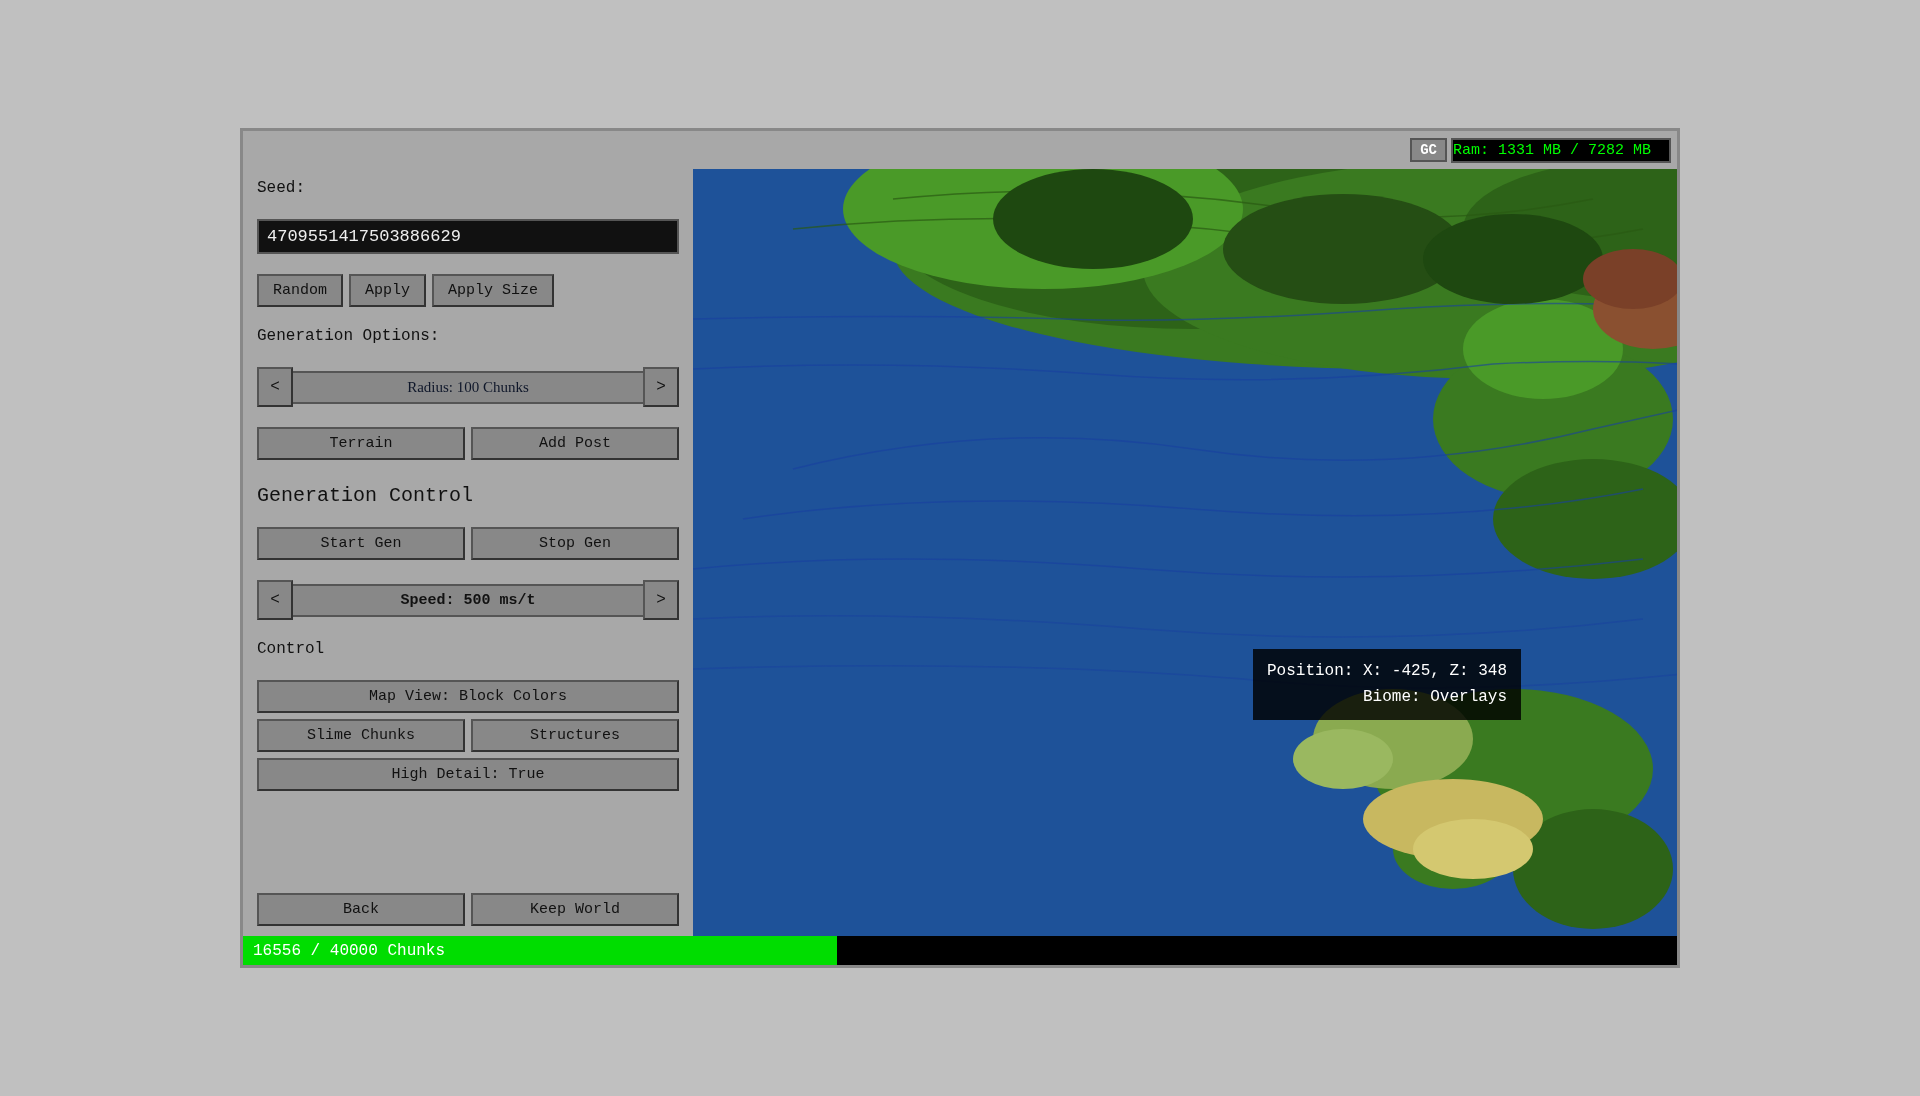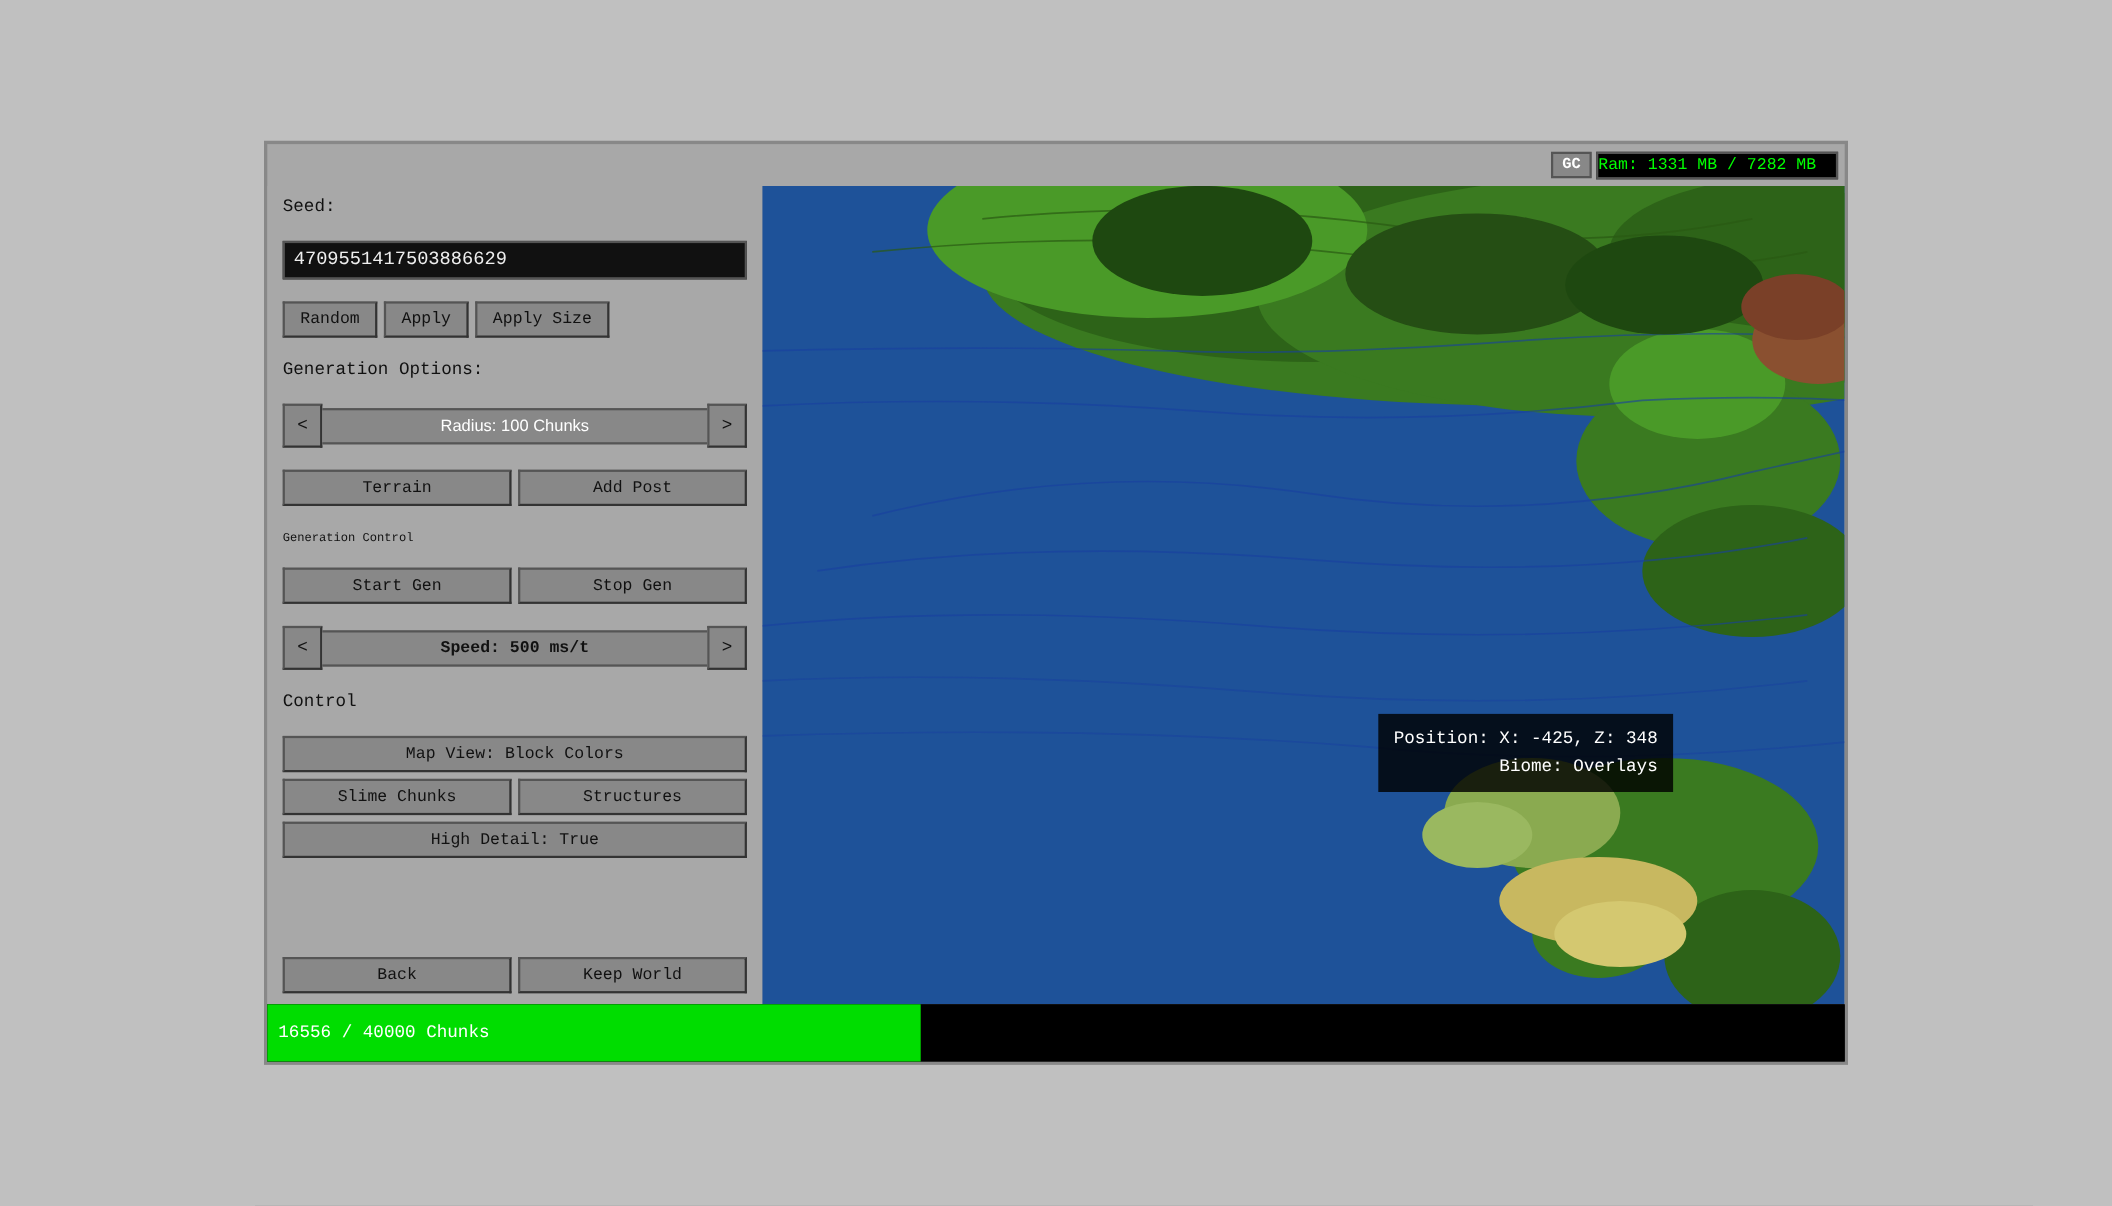--- a/index.html
+++ b/index.html
@@ -135,22 +135,22 @@
       display: flex;
       align-items: center;
       justify-content: center;
       flex-shrink: 0;
     }
 
     .radius-display {
       flex: 1;
       background: #888;
       border: 2px solid #555;
-      color: #ffffff;
-      font-family: Liberation Sans, sans-serif;
+      color: #0f172a;
+      font-family: Liberation Serif, serif;
       font-size: 15px;
       text-align: center;
       padding: 6px 0;
       border-left: none;
       border-right: none;
     }
 
     .gen-buttons {
       display: flex;
       gap: 6px;
@@ -212,21 +212,21 @@
       color: #fff;
       font-family: 'Courier New', monospace;
       font-size: 16px;
       padding: 10px 14px;
       pointer-events: none;
       line-height: 1.6;
     }
 
     
     .bottom-bar {
-      height: 52px;
+      height: 29px;
       position: relative;
       background: #000;
       flex-shrink: 0;
     }
 
     .progress-bar-bg {
       position: absolute;
       left: 0; top: 0; bottom: 0;
       width: 100%;
       background: #000;
@@ -245,21 +245,21 @@
       align-items: center;
       padding-left: 10px;
       color: #fff;
       font-family: 'Courier New', monospace;
       font-size: 16px;
       z-index: 1;
     }
 
     .section-title {
       font-family: 'Courier New', monospace;
-      font-size: 11px;
+      font-size: 20px;
       color: #111;
       margin-top: 4px;
     }
   </style>
 </head>
 <body>
 
 <div class="app-window">
 
   <div class="top-bar">

